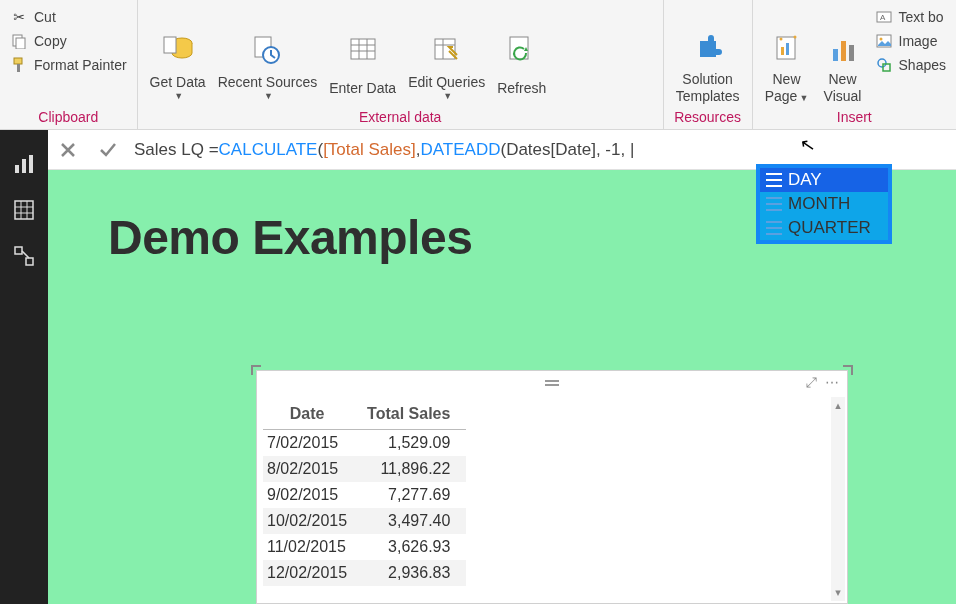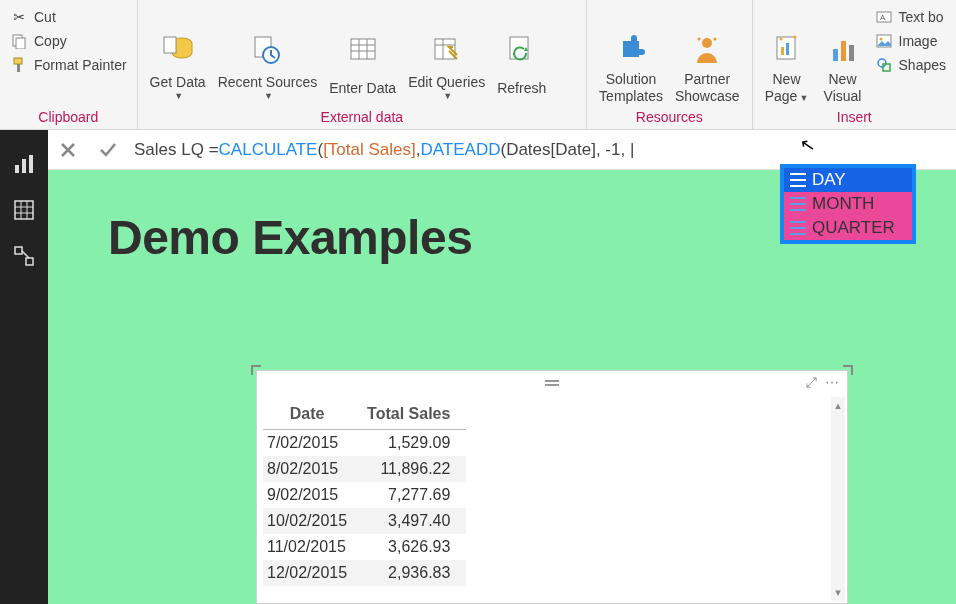--- a/index.html
+++ b/index.html
@@ -47,21 +47,21 @@
     .vf-scroll .arrow { position: absolute; left: 0; right: 0; text-align: center; font-size: 11px; color: #888; cursor: pointer; }
     .vf-scroll .up { top: 2px; } .vf-scroll .down { bottom: 2px; }
 
     table.data { border-collapse: collapse; margin: 6px 0 0 6px; font-size: 16px; color: #333; }
     table.data th { text-align: center; font-weight: 700; padding: 4px 16px 6px 4px; border-bottom: 1px solid #bbb; color: #555; }
     table.data td { padding: 4px 16px 4px 4px; }
     table.data td.num { text-align: right; }
     table.data tr.odd td { background: #f3f3f3; }
 
     
-    .autocomplete { position: absolute; top: 164px; left: 780px; width: 136px; background: #ec4899; border: 4px solid #1587f4; z-index: 50; }
+    .autocomplete { position: absolute; top: 164px; left: 756px; width: 136px; background: #0ea5e9; border: 4px solid #1587f4; z-index: 50; }
     .ac-item { display: flex; align-items: center; gap: 6px; padding: 2px 6px; font-size: 17px; color: #333; cursor: pointer; }
     .ac-item.sel { background: #1663e6; color: #fff; }
     .ac-ico { width: 16px; height: 14px; display: inline-flex; flex-direction: column; justify-content: space-between; }
     .ac-ico s { display: block; height: 2px; background: #5aa0e0; text-decoration: none; }
     .ac-item.sel .ac-ico s { background: #fff; }
 
     
     .cursor { position: absolute; top: 134px; left: 800px; font-size: 18px; color: #000; z-index: 60; pointer-events: none; transform: rotate(-10deg); }
 
   </style>
@@ -176,34 +176,20 @@
     <div class="ribbon-group-items">
       <div class="big-btn">
         <span class="ico">
           <svg width="32" height="32" viewBox="0 0 32 32">
               <path d="M8 8 h8 v-3 a3 3 0 1 1 6 0 v3 h2 v8 h3 a3 3 0 1 1 0 6 h-3 v2 h-16 z" fill="#3a8cd4"></path>
             </svg>
         </span>
         <span class="lbl">
             <span>Solution</span>
             <span>Templates</span>
-          </span>
-      </div>
-      <div class="big-btn">
-        <span class="ico">
-          <svg width="32" height="32" viewBox="0 0 32 32">
-              <circle cx="16" cy="10" r="5" fill="#e89a3a"></circle>
-              <path d="M6 30 a10 10 0 0 1 20 0 z" fill="#e89a3a"></path>
-              <circle cx="8" cy="6" r="1.5" fill="#e89a3a"></circle>
-              <circle cx="24" cy="6" r="1.5" fill="#e89a3a"></circle>
-            </svg>
-        </span>
-        <span class="lbl">
-            <span>Partner</span>
-            <span>Showcase</span>
           </span>
       </div>
     </div>
     <div class="ribbon-group-label">Resources</div>
   </div>
 
   <div class="ribbon-group" style="border-right:none;">
     <div class="ribbon-group-items">
       <div class="big-btn">
         <span class="ico">

